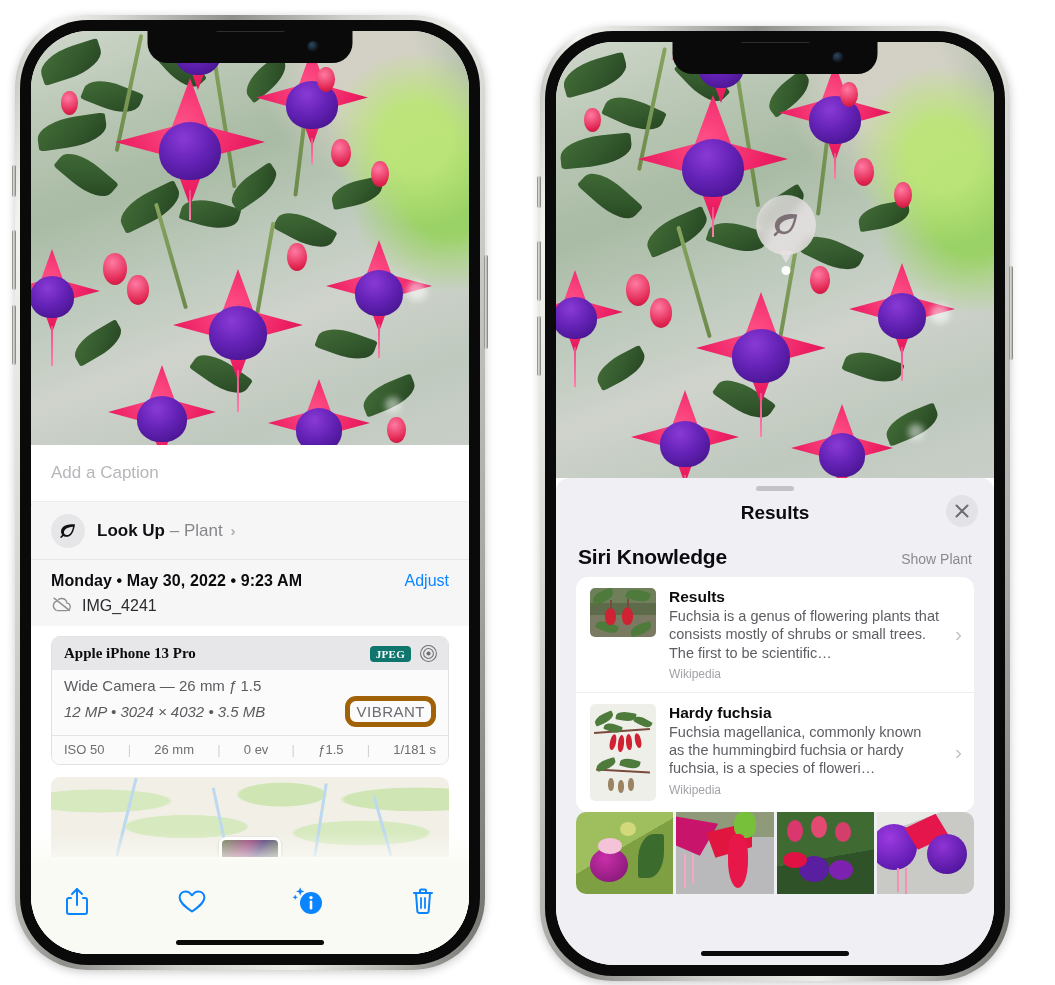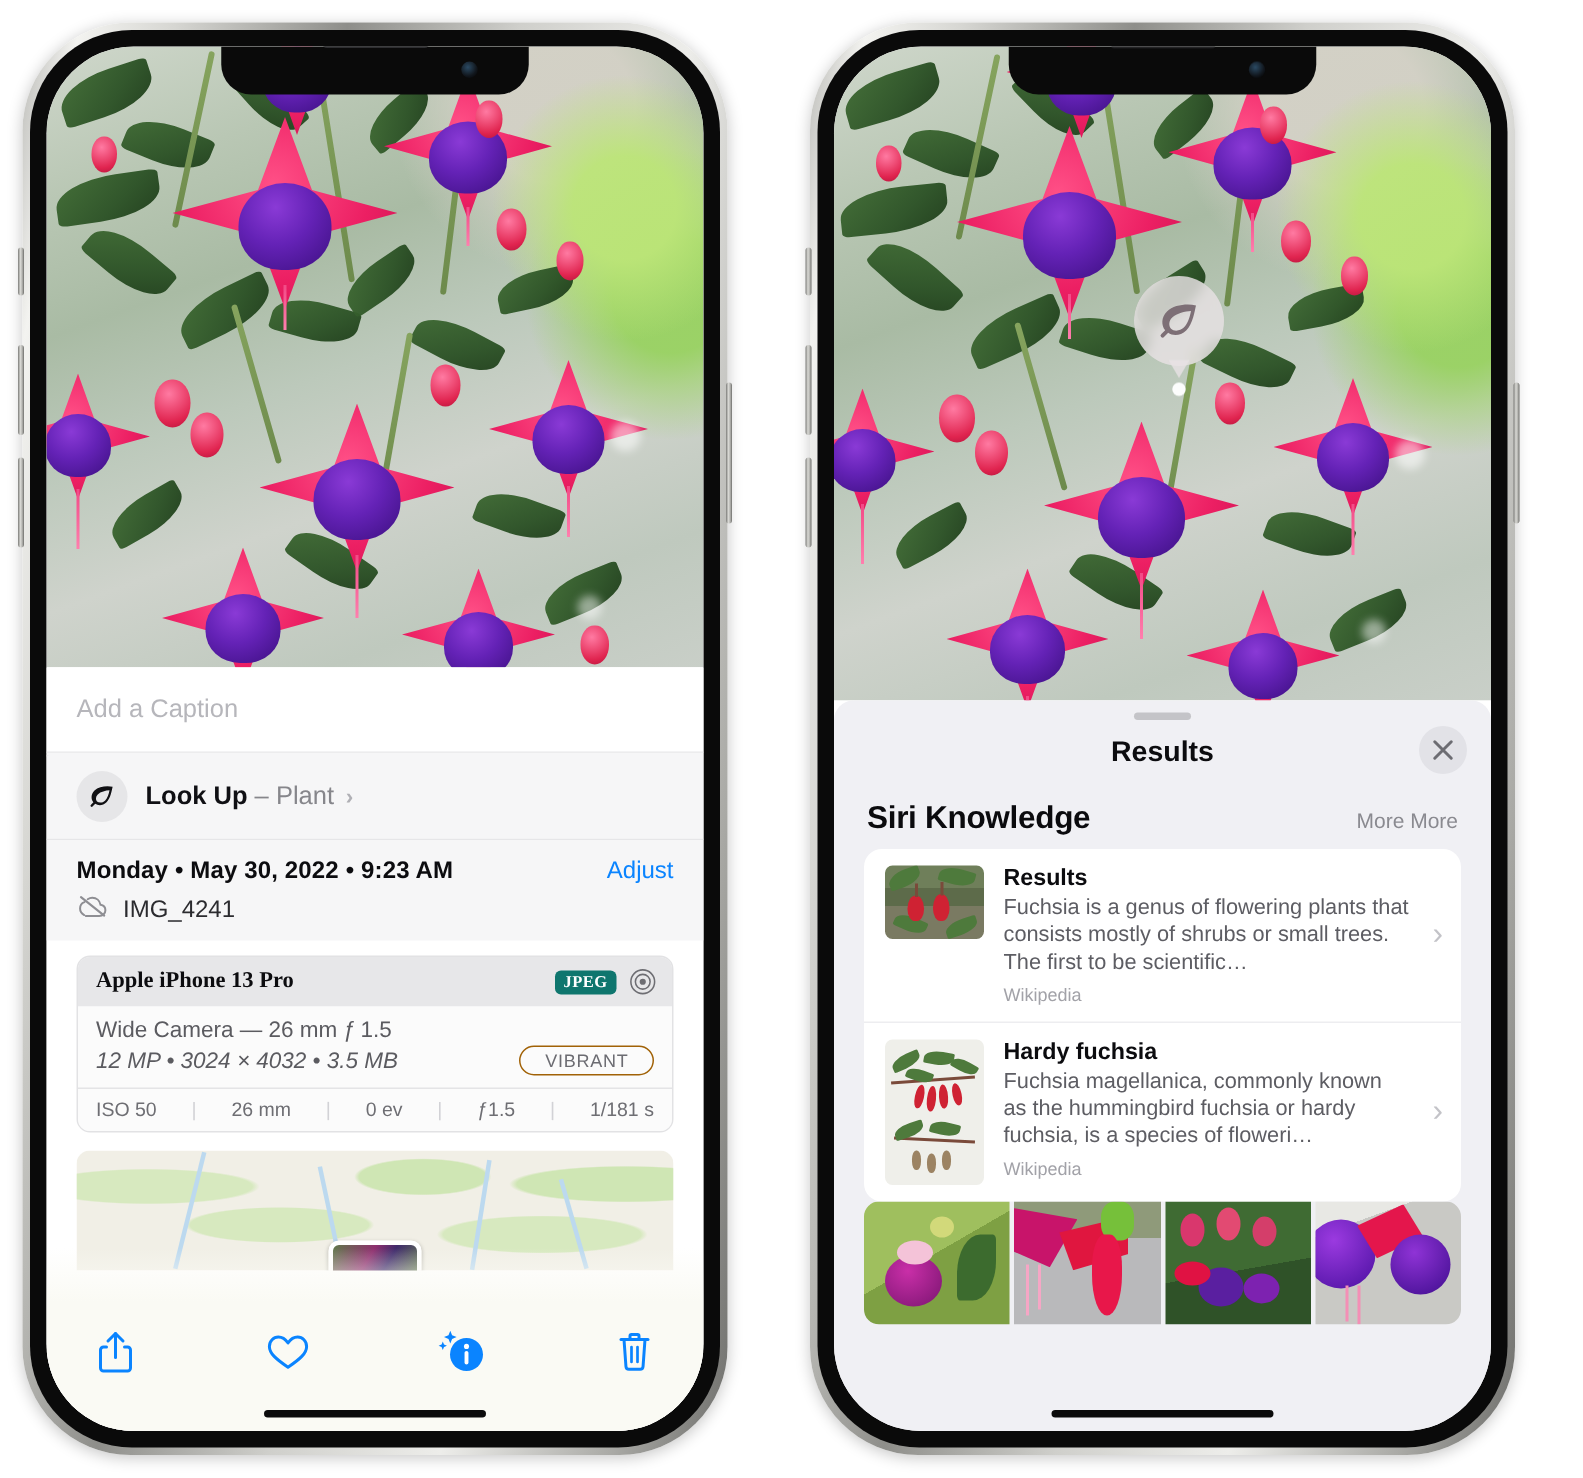--- a/index.html
+++ b/index.html
@@ -14,21 +14,21 @@
   
   .phone {
     position: absolute;
     width: 470px; height: 955px;
     border-radius: 72px;
     background: linear-gradient(100deg,#b8b8b4 0%,#f3f3f0 6%,#d6d6d2 16%,#8e8e8a 34%,#cfcfcb 52%,#ededea 70%,#a9a9a5 88%,#6e6e6b 100%);
     padding: 5px;
     box-shadow: 0 2px 10px rgba(0,0,0,.22);
   }
   .phone.left  { left: 15px;  top: 15px; }
-  .phone.right { left: 540px; top: 15px; }
+  .phone.right { left: 540px; top: 26px; }
 
   .bezel {
     position: relative;
     width: 100%; height: 100%;
     border-radius: 68px;
     background: #0a0a0a;
     padding: 11px;
   }
   .screen {
     position: relative;
@@ -188,22 +188,22 @@
   .chip-jpeg {
     font-size: 11px; font-weight: 700; color: #fff; letter-spacing: .3px;
     background: #0f766e; padding: 2px 6px; border-radius: 4px;
   }
   .aperture-ico { width: 19px; height: 19px; }
   .cam-body { padding: 7px 12px 8px; background: #fbfbfb; }
   .cam-body .l1 { font-size: 15px; color: #5b5b60; }
   .cam-row2 { display: flex; align-items: center; justify-content: space-between; margin-top: 2px; }
   .cam-row2 .l2 { font-size: 15px; color: #5b5b60; font-style: italic; }
   .chip-vibrant {
-    font-size: 12px; color: #6c6c72; letter-spacing: .5px;
-    border: 1px solid #a16207; border-radius: 11px; padding: 2px 16px;
+    font-size: 15px; color: #6c6c72; letter-spacing: .5px;
+    border: 5px solid #a16207; border-radius: 11px; padding: 2px 6px;
   }
   .cam-foot {
     display: flex; align-items: center; justify-content: space-between;
     padding: 6px 12px 7px; border-top: 1px solid #e4e4e6; background: #fbfbfb;
   }
   .cam-foot span { font-size: 13px; color: #6e6e73; }
   .cam-foot .sep { color: #d2d2d6; }
 
   .map-card {
     margin: 12px 20px 0; height: 80px;
@@ -644,21 +644,21 @@
             <span class="res-title">Results</span>
             <span class="close-btn">
               <svg viewBox="0 0 14 14" aria-hidden="true">
                 <path d="M1.5 1.5 L12.5 12.5 M12.5 1.5 L1.5 12.5" stroke="#6c6c72" stroke-width="2" stroke-linecap="round"></path>
               </svg>
             </span>
           </div>
 
           <div class="sec-head">
             <span class="sec-title">Siri Knowledge</span>
-            <span class="sec-more">More More</span>
+            <span class="sec-more">Show Plant</span>
           </div>
 
           <div class="know-card">
 
             <div class="know-row">
               <span class="know-thumb thumb-a">
                 <span class="t-leaf" style="left:2px;  top:3px;  width:22px; height:11px; transform:rotate(-20deg);"></span>
                 <span class="t-leaf" style="left:36px; top:2px;  width:24px; height:11px; transform:rotate(16deg);"></span>
                 <span class="t-leaf" style="left:6px;  top:34px; width:22px; height:10px; transform:rotate(24deg);"></span>
                 <span class="t-leaf" style="left:40px; top:36px; width:22px; height:10px; transform:rotate(-18deg);"></span>

